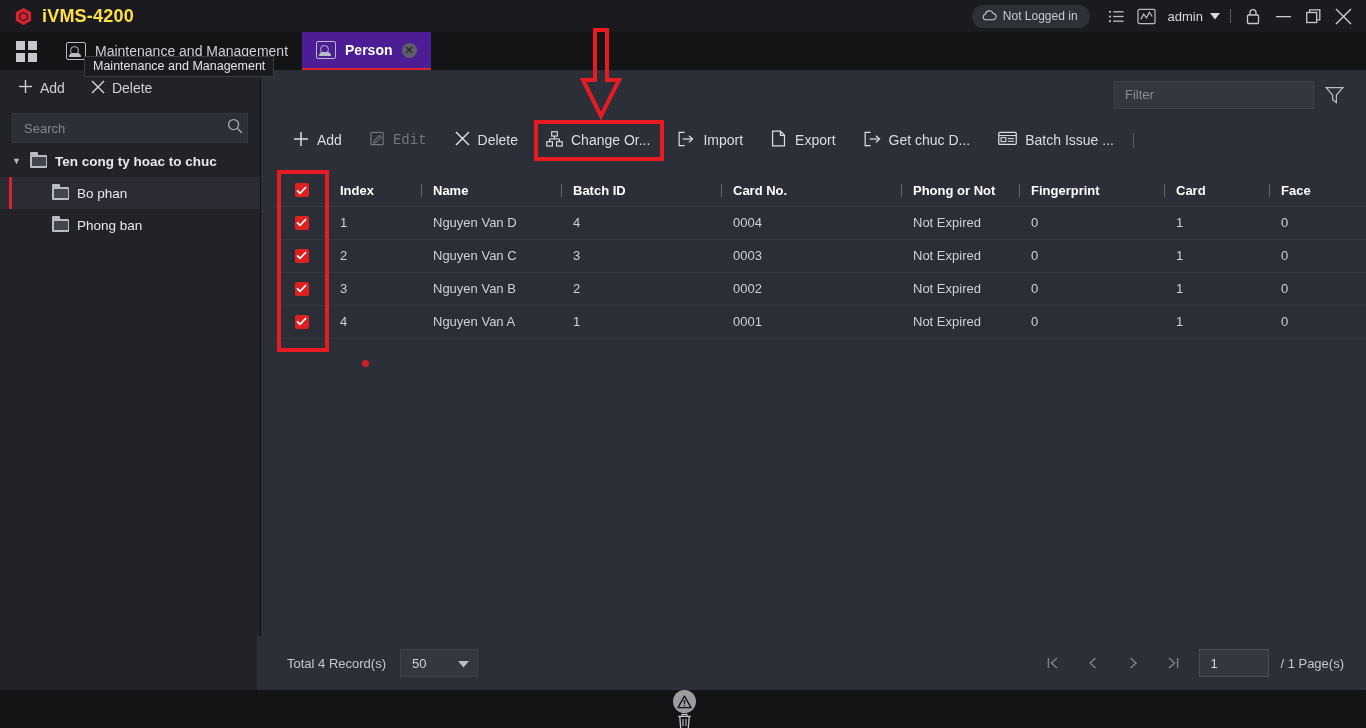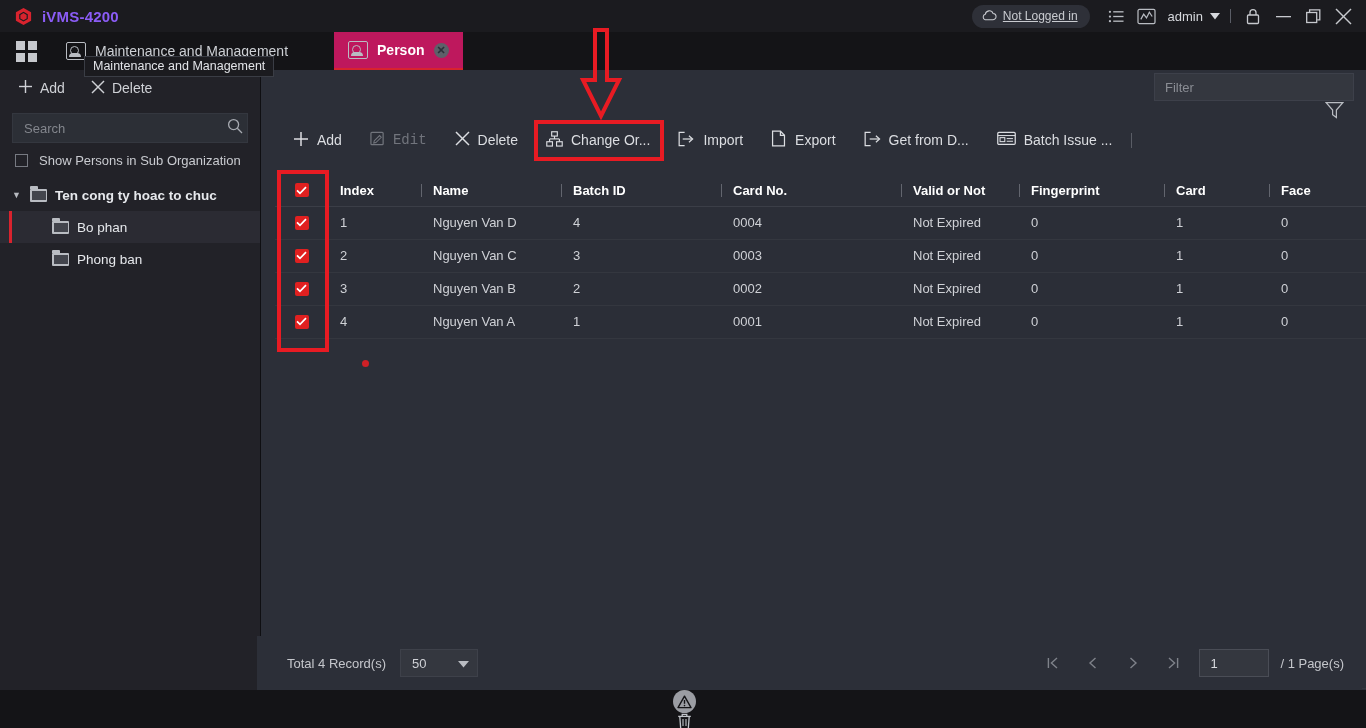--- a/index.html
+++ b/index.html
@@ -13,28 +13,28 @@
   .app { position: relative; width: 1366px; height: 728px; }
 
   
   .titlebar {
     position: absolute; left: 0; top: 0; width: 1366px; height: 32px;
     background: #1b1b1f;
     display: flex; align-items: center;
   }
   .logo-wrap { display: flex; align-items: center; padding-left: 14px; gap: 9px; }
   .logo-hex { width: 19px; height: 19px; position: relative; }
-  .app-title { font-size: 15px; font-weight: bold; color: #8b5cf6; letter-spacing: .2px; }
+  .app-title { font-size: 18px; font-weight: bold; color: #fde047; letter-spacing: .2px; }
   .tb-right { margin-left: auto; display: flex; align-items: center; gap: 0; padding-right: 8px; }
   .cloud-pill {
     display: flex; align-items: center; gap: 6px;
     background: #2e3038; border-radius: 12px;
     height: 23px; padding: 0 12px 0 9px; margin-right: 12px;
   }
-  .cloud-pill span { font-size: 12px; color: #c9cbd0; text-decoration: underline; }
+  .cloud-pill span { font-size: 12px; color: #c9cbd0; }
   .tb-icon {
     width: 30px; height: 26px; display: flex; align-items: center; justify-content: center;
     color: #b9bcc2;
   }
   .admin-name { font-size: 13px; color: #d6d8dc; padding: 0 4px 0 6px; }
   .tb-sep { width: 1px; height: 14px; background: #5a5d66; margin: 0 7px; }
   .win-btn { width: 30px; height: 28px; display:flex; align-items:center; justify-content:center; color: #c7c9ce; }
 
   
   .tabbar {
@@ -44,22 +44,22 @@
   }
   .grid-btn { width: 52px; height: 38px; display:flex; align-items:center; justify-content:center; }
   .grid-ico { display: grid; grid-template-columns: 9px 9px; grid-template-rows: 9px 9px; gap: 3px; }
   .grid-ico i { background: #c6c8cd; display:block; }
   .tab {
     height: 38px; display: flex; align-items: center; gap: 9px;
     padding: 0 14px; font-size: 14px; color: #cfd1d6;
   }
   .tab.inactive { color: #cdd0d5; }
   .tab.active {
-    background: #be185d; color: #ffffff; font-weight: bold;
-    border-bottom: 2px solid #d9232e; position: relative; margin-left: 32px;
+    background: #4c1d95; color: #ffffff; font-weight: bold;
+    border-bottom: 2px solid #d9232e; position: relative;
   }
   .tab-ico {
     width: 20px; height: 18px; border: 1.6px solid #b9bcc2; border-radius: 2px;
     position: relative; flex: none;
   }
   .tab-ico::before {
     content:""; position:absolute; left:3px; top:3px; width:7px;height:7px;
     border-radius:50%; border:1.4px solid #b9bcc2;
   }
   .tab-ico::after {
@@ -119,21 +119,21 @@
     content:""; position:absolute; left:1.5px; top:2.5px; right:1.5px; bottom:1.5px;
     background:#43454d;
   }
   .indent { padding-left: 52px; }
 
   
   .content {
     position: absolute; left: 261px; top: 70px; width: 1105px; height: 620px;
     background: #2c2f38;
   }
-  .filterbar { height: 49px; display: flex; align-items: flex-end; justify-content: flex-end; padding-right: 12px; flex-direction: column; }
+  .filterbar { height: 49px; display: flex; align-items: center; justify-content: flex-end; padding-right: 12px; }
   .filter-input {
     width: 200px; height: 28px; background: #34373f; border: 1px solid #3d404a;
     display: flex; align-items: center; padding: 0 10px;
   }
   .filter-input input {
     width: 100%; background: transparent; border: none; outline: none;
     color: #cfd1d6; font-size: 13px; font-family: inherit;
   }
   .filter-input input::placeholder { color: #8a8d94; }
   .funnel { width: 40px; display: flex; align-items: center; justify-content: center; }
@@ -349,24 +349,20 @@
     <div class="search-box">
       <input type="text" value="" placeholder="Search" style="">
       <span>
         <svg width="16" height="16" viewBox="0 0 16 16">
           <circle cx="6.6" cy="6.6" r="5" fill="none" stroke="#a7aab1" stroke-width="1.3"></circle>
           <line x1="10.3" y1="10.3" x2="15" y2="15" stroke="#a7aab1" stroke-width="1.3"></line>
         </svg>
       </span>
     </div>
 
-    <div class="suborg">
-      <span class="cbx"></span>
-      <span>Show Persons in Sub Organization</span>
-    </div>
 
     <div class="tree">
       <div class="tnode root">
         <span class="caret">▼</span>
         <span class="folder"></span>
         <span>Ten cong ty hoac to chuc</span>
       </div>
       <div class="tnode sel indent">
         <span class="folder"></span>
         <span>Bo phan</span>
@@ -459,21 +455,21 @@
       </div>
 
       <div class="tb-item">
         <span>
           <svg width="17" height="16" viewBox="0 0 18 17">
             <polyline points="7,1.4 1.2,1.4 1.2,15.6 7,15.6" fill="none" stroke="#dcdee2" stroke-width="1.3"></polyline>
             <line x1="6" y1="8.5" x2="16" y2="8.5" stroke="#dcdee2" stroke-width="1.3"></line>
             <polyline points="12.6,5.1 16.5,8.5 12.6,11.9" fill="none" stroke="#dcdee2" stroke-width="1.3"></polyline>
           </svg>
         </span>
-        <span>Get from D...</span>
+        <span>Get chuc D...</span>
       </div>
 
       <div class="tb-item">
         <span>
           <svg width="19" height="15" viewBox="0 0 20 15">
             <rect x="0.8" y="1" width="18.4" height="12.6" fill="none" stroke="#dcdee2" stroke-width="1.3" rx="1.2"></rect>
             <line x1="0.8" y1="4.4" x2="19.2" y2="4.4" stroke="#dcdee2" stroke-width="1.1"></line>
             <rect x="3.2" y="6.6" width="5" height="4.2" fill="none" stroke="#dcdee2" stroke-width="1.1"></rect>
             <line x1="10.2" y1="7.6" x2="16.8" y2="7.6" stroke="#dcdee2" stroke-width="1.1"></line>
             <line x1="10.2" y1="10.4" x2="16.8" y2="10.4" stroke="#dcdee2" stroke-width="1.1"></line>
@@ -505,21 +501,21 @@
               <span class="rcheck">
                 <svg width="11" height="9" viewBox="0 0 11 9">
                     <polyline points="1,4.4 4,7.4 10,1.2" fill="none" stroke="#fff" stroke-width="1.7"></polyline>
                   </svg>
               </span>
             </th>
             <th class="sepcol"><span class="hd">Index</span></th>
             <th class="sepcol"><span class="hd">Name</span></th>
             <th class="sepcol"><span class="hd">Batch ID</span></th>
             <th class="sepcol"><span class="hd">Card No.</span></th>
-            <th class="sepcol"><span class="hd">Valid or Not</span></th>
+            <th class="sepcol"><span class="hd">Phong or Not</span></th>
             <th class="sepcol"><span class="hd">Fingerprint</span></th>
             <th class="sepcol"><span class="hd">Card</span></th>
             <th class="sepcol"><span class="hd">Face</span></th>
           </tr>
         </thead>
         <tbody>
           <tr>
             <td class="ck-col">
               <span class="rcheck">
                 <svg width="11" height="9" viewBox="0 0 11 9">

